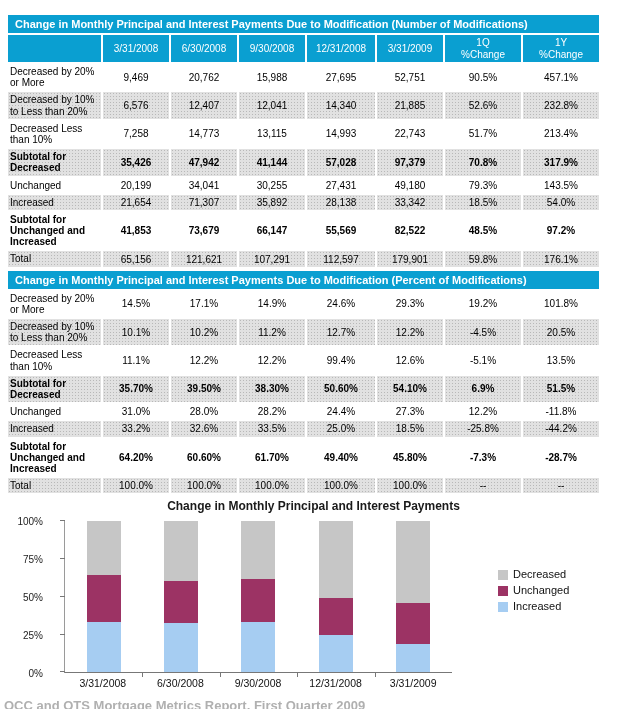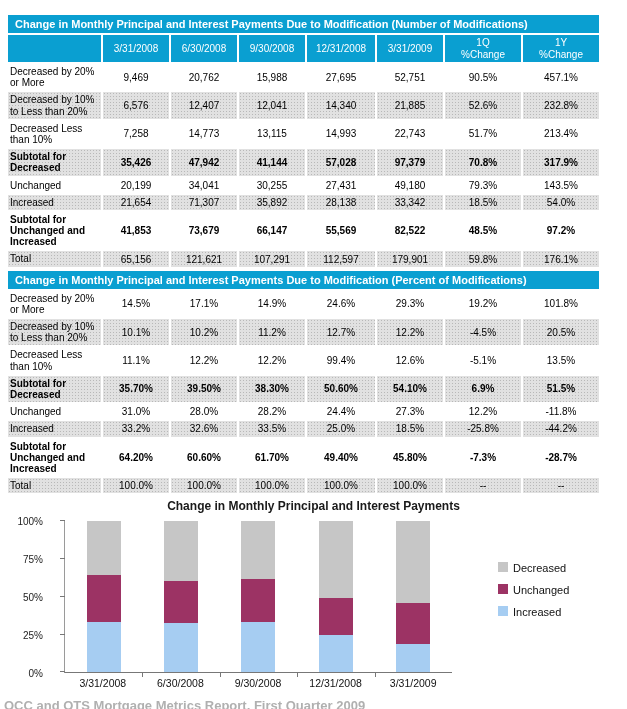--- a/index.html
+++ b/index.html
@@ -77,21 +77,21 @@
   .xtick { position: absolute; bottom: -5px; width: 1px; height: 5px; background: #777; }
   .bar { width: 34px; height: 100%; display: flex; flex-direction: column; justify-content: flex-end; }
   .seg {
     width: 100%;
     background-image: radial-gradient(rgba(0,0,0,.18) 16%, transparent 20%);
     background-size: 4px 4px;
   }
   .xlabels { display: flex; justify-content: space-around; width: 388px; margin-top: 4px; font-size: 10.5px; color: #111; }
   .xlab { flex: 1; text-align: center; }
   .legend { margin-left: 46px; align-self: center; margin-top: -30px; }
-  .leg-item { display: flex; align-items: flex-start; margin: 10px 0; font-size: 11px; color: #111; }
+  .leg-item { display: flex; align-items: flex-end; margin: 4px 0; font-size: 11px; color: #111; }
   .leg-swatch {
     display: inline-block; width: 10px; height: 10px; margin-right: 5px;
     background-image: radial-gradient(rgba(0,0,0,.18) 16%, transparent 20%);
     background-size: 4px 4px;
   }
   
   .footer {
     font-size: 13px; font-weight: bold;
     color: var(--footer, #b0b0b0);
     margin: 9px 0 0 4px;

